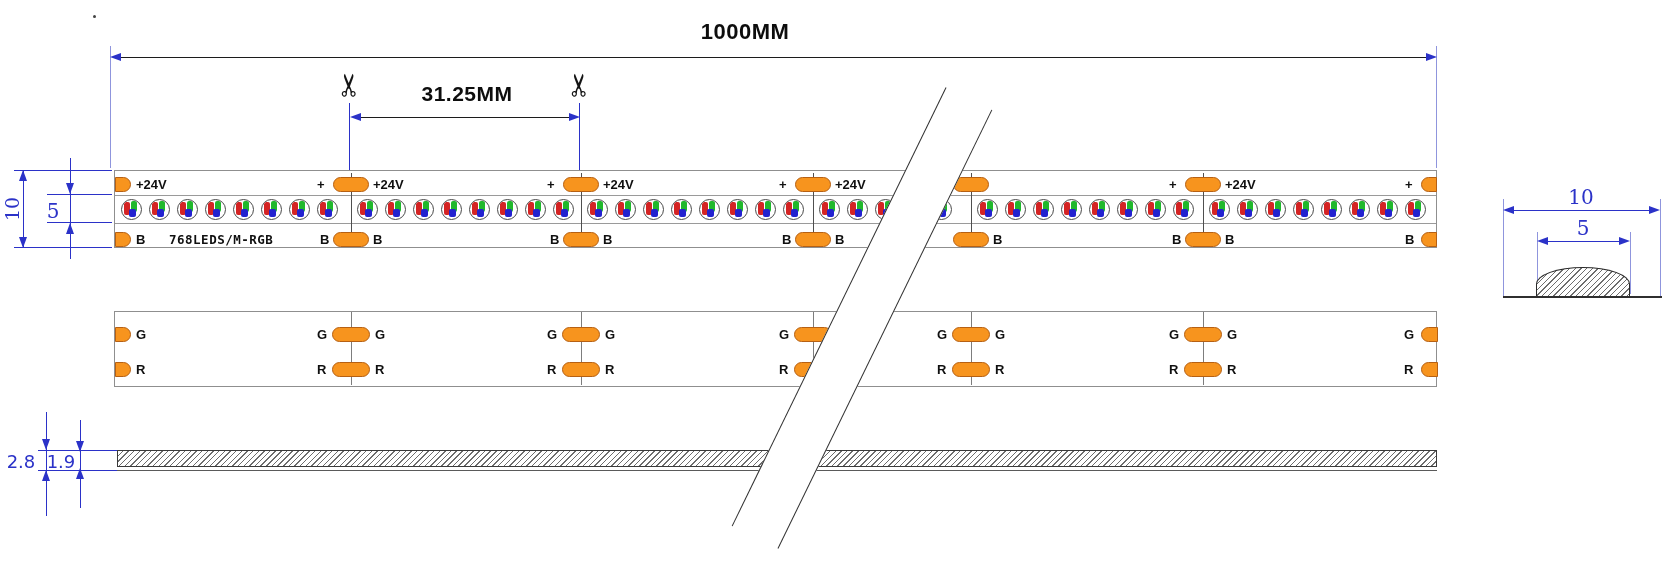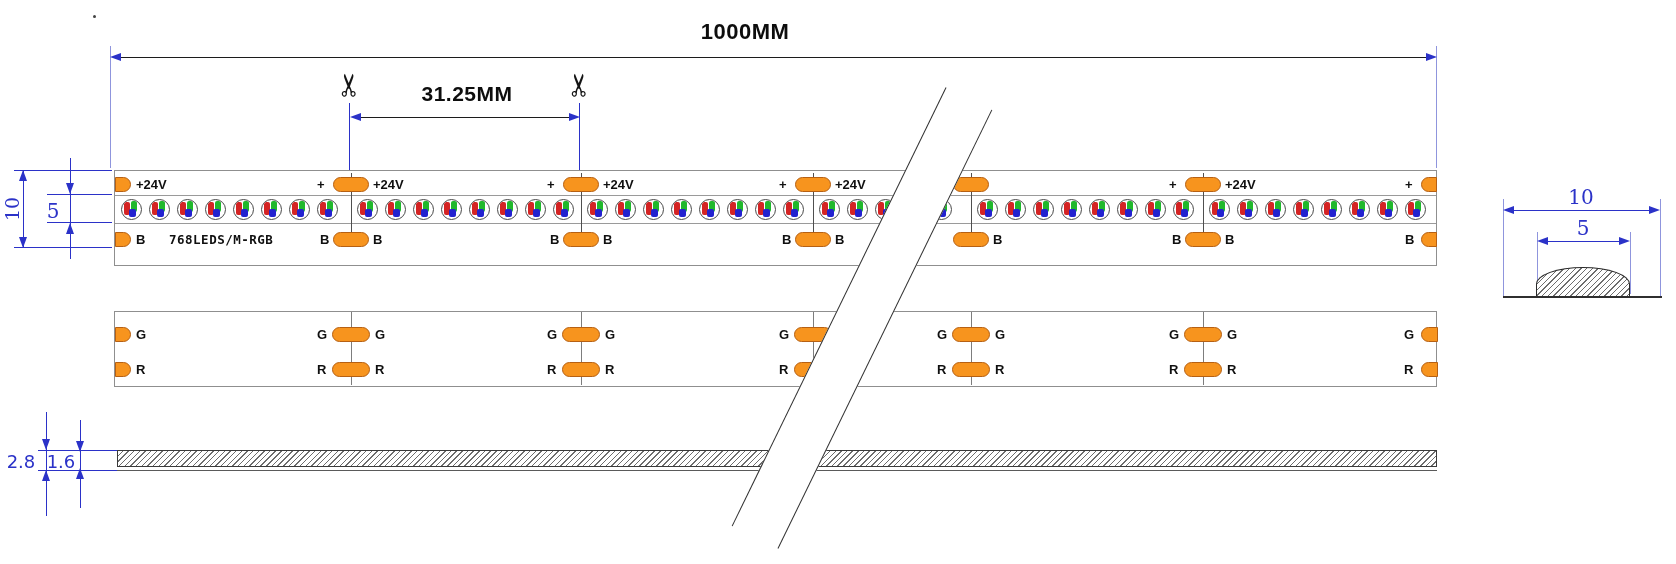--- a/index.html
+++ b/index.html
@@ -68,21 +68,21 @@
   <div class="arr d" style="left:19px;top:237px;"></div>
   <div class="dim-num" style="left:-2px;top:196px;width:28px;height:26px;line-height:26px;transform:rotate(-90deg);">10</div>
 
   <div class="vl bluel" style="left:70px;top:158px;height:101px;"></div>
   <div class="hl bluel" style="left:47px;top:194px;width:65px;"></div>
   <div class="hl bluel" style="left:47px;top:222px;width:65px;"></div>
   <div class="arr d" style="left:66px;top:183px;"></div>
   <div class="arr u" style="left:66px;top:223px;"></div>
   <div class="dim-num" style="left:44px;top:199px;width:18px;font-size:20px;">5</div>
 
-  <div class="strip" id="strip-front" style="left:114px;top:170px;width:1323px;height:96px;">
+  <div class="strip" id="strip-front" style="left:114px;top:170px;width:1323px;height:78px;">
       <div style="position: absolute; left: 0px; top: 24px; width: 100%; height: 1px; background: rgb(154, 154, 154);"></div>
       <div style="position: absolute; left: 0px; top: 52px; width: 100%; height: 1px; background: rgb(154, 154, 154);"></div>
       <div style="position: absolute; left: 236px; top: 2px; width: 1px; height: 73px; background: rgb(79, 79, 79);"></div>
       <div style="position: absolute; left: 466px; top: 2px; width: 1px; height: 73px; background: rgb(79, 79, 79);"></div>
       <div style="position: absolute; left: 698px; top: 2px; width: 1px; height: 73px; background: rgb(79, 79, 79);"></div>
       <div style="position: absolute; left: 856px; top: 2px; width: 1px; height: 73px; background: rgb(79, 79, 79);"></div>
       <div style="position: absolute; left: 1088px; top: 2px; width: 1px; height: 73px; background: rgb(79, 79, 79);"></div>
       <div class="led" style="left: 5.5px; top: 27.5px;">
         <div style="left: 13%; top: 14%; width: 30%; height: 70%; background: rgb(212, 36, 36);"></div>
         <div style="left: 50%; top: 10%; width: 30%; height: 55%; background: rgb(32, 184, 44);"></div>
@@ -397,21 +397,21 @@
 
   <div class="hl bluel" style="left:38px;top:450px;width:79px;"></div>
   <div class="hl bluel" style="left:38px;top:470px;width:79px;"></div>
   <div class="vl bluel" style="left:46px;top:412px;height:104px;"></div>
   <div class="arr d" style="left:42px;top:439px;"></div>
   <div class="arr u" style="left:42px;top:470px;"></div>
   <div class="vl bluel" style="left:80px;top:420px;height:88px;"></div>
   <div class="arr d" style="left:76px;top:441px;"></div>
   <div class="arr u" style="left:76px;top:468px;"></div>
   <div class="dim-sansnum" style="left:3px;top:451px;width:36px;">2.8</div>
-  <div class="dim-sansnum" style="left:45px;top:451px;width:32px;">1.6</div>
+  <div class="dim-sansnum" style="left:45px;top:451px;width:32px;">1.9</div>
 
   <div class="band"></div>
 
   <div class="vl extl" style="left:1503px;top:199px;height:97px;"></div>
   <div class="vl extl" style="left:1660px;top:199px;height:97px;"></div>
   <div class="hl bluel" style="left:1514px;top:210px;width:135px;"></div>
   <div class="arr l" style="left:1503px;top:206px;"></div>
   <div class="arr r" style="left:1649px;top:206px;"></div>
   <div class="dim-num" style="left:1556px;top:185px;width:50px;font-size:20px;">10</div>
 

